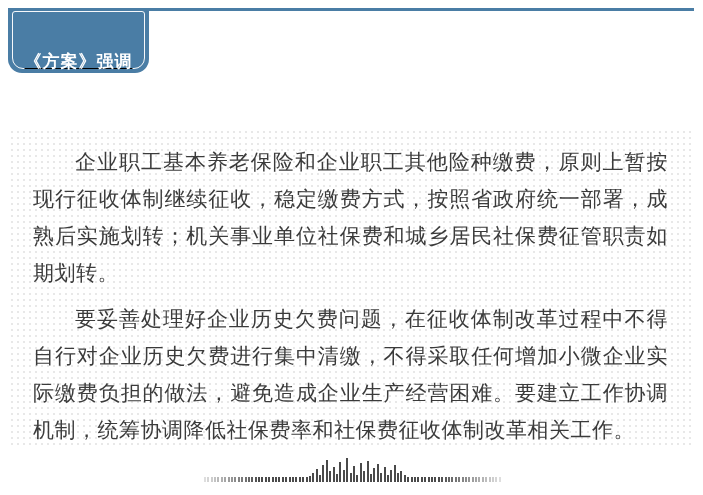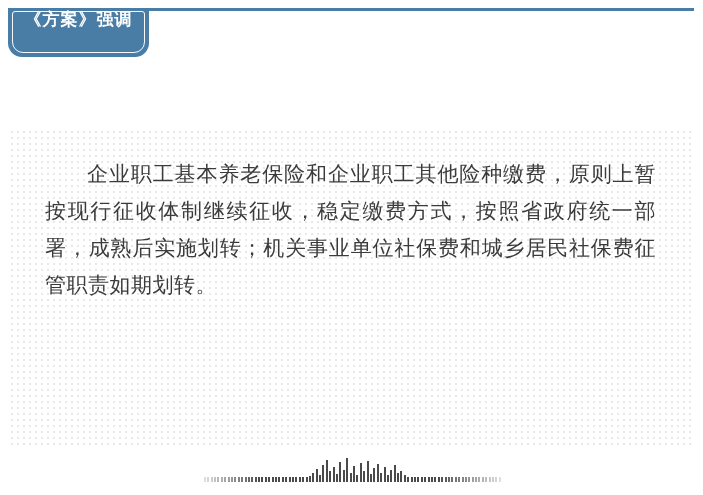--- a/index.html
+++ b/index.html
@@ -23,27 +23,28 @@
     top: 8px;
     height: 3px;
     background: #4A7DA5;
   }
   
   .badge {
     position: absolute;
     left: 8px;
     top: 8px;
     width: 141px;
-    height: 49px;
+    height: 65px;
     background: #4A7DA5;
     border-bottom-left-radius: 14px;
     border-bottom-right-radius: 14px;
     display: flex;
-    align-items: flex-start;
+    align-items: flex-end;
     justify-content: center;
+    text-decoration: underline;
   }
   .badge-inner-outline {
     position: absolute;
     left: 4px;
     right: 4px;
     top: 3px;
     bottom: 4px;
     border: 1px solid rgba(255,255,255,0.95);
     border-top-left-radius: 3px;
     border-top-right-radius: 3px;
@@ -78,21 +79,21 @@
     width: 684px;
     height: 320px;
     box-sizing: border-box;
     padding: 16px 24px 0 25px;
     background-color: #ffffff;
     background-image: radial-gradient(circle, #E8E8E8 1.2px, rgba(0,0,0,0) 1.4px);
     background-size: 6px 6px;
     background-position: 1px 1px;
   }
   .content-box p {
-    margin: 12px;
+    margin: 0;
     font-family: "Liberation Serif", "DejaVu Serif", serif;
     font-size: 21px;
     line-height: 37px;
     color: #3B3B3B;
     text-indent: 2em;
     text-align: justify;
     letter-spacing: 0.5px;
   }
   .content-box p + p {
     margin-top: 9px;
@@ -123,20 +124,21 @@
   <div class="top-line"></div>
 
   <div class="badge">
     <div class="badge-inner-outline"></div>
     <span class="badge-label">《方案》强调</span>
   </div>
 
 
   <div class="content-box">
     <p>企业职工基本养老保险和企业职工其他险种缴费，原则上暂按现行征收体制继续征收，稳定缴费方式，按照省政府统一部署，成熟后实施划转；机关事业单位社保费和城乡居民社保费征管职责如期划转。</p>
+    <p>要妥善处理好企业历史欠费问题，在征收体制改革过程中不得自行对企业历史欠费进行集中清缴，不得采取任何增加小微企业实际缴费负担的做法，避免造成企业生产经营困难。要建立工作协调机制，统筹协调降低社保费率和社保费征收体制改革相关工作。</p>
   </div>
 
   <div class="waveform">
       <span class="bar" style="height: 5px; opacity: 0.18;"></span>
       <span class="bar" style="height: 5px; opacity: 0.23;"></span>
       <span class="bar" style="height: 5px; opacity: 0.28;"></span>
       <span class="bar" style="height: 5px; opacity: 0.33;"></span>
       <span class="bar" style="height: 5px; opacity: 0.39;"></span>
       <span class="bar" style="height: 5px; opacity: 0.44;"></span>
       <span class="bar" style="height: 5px; opacity: 0.49;"></span>

